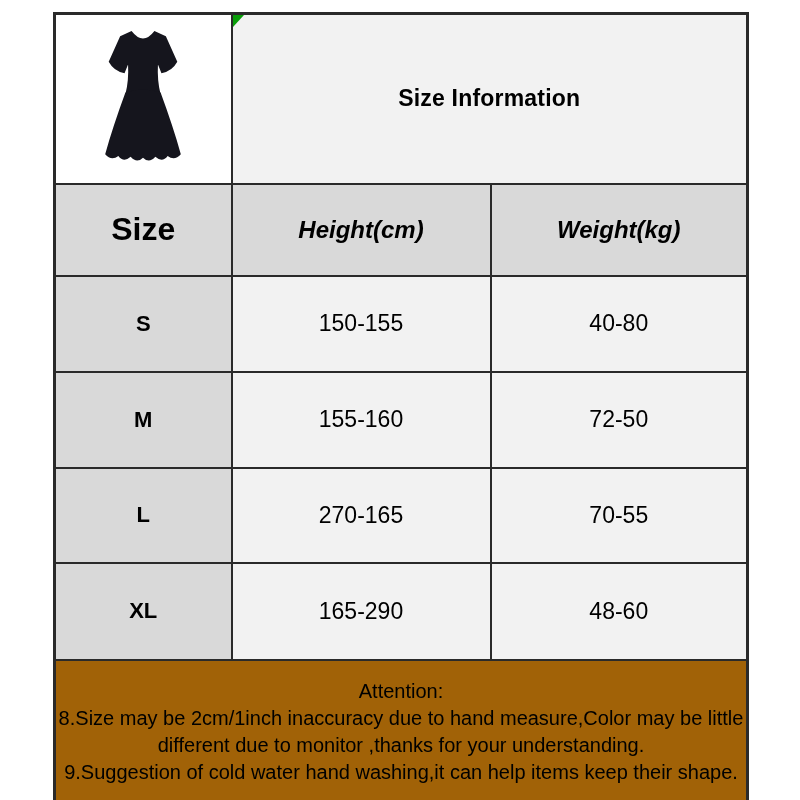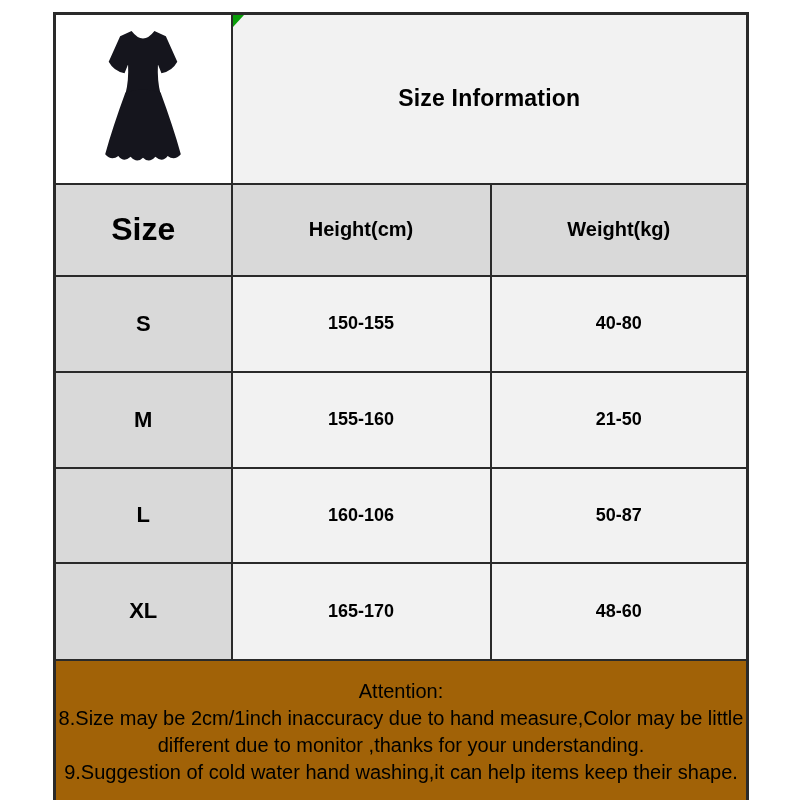--- a/index.html
+++ b/index.html
@@ -61,32 +61,33 @@
     border-top: 12px solid var(--marker-green, #0a9e0a);
     border-right: 11px solid transparent;
   }
   th.col-size {
     background: var(--header-gray, #d9d9d9);
     font-size: 32px;
     font-weight: bold;
   }
   th.col-sub {
     background: var(--header-gray, #d9d9d9);
-    font-size: 20px;
+    font-size: 24px;
     font-weight: bold;
+    font-style: italic;
   }
   td.size-label {
     background: var(--header-gray, #d9d9d9);
     font-size: 22px;
     font-weight: bold;
   }
   td.value-cell {
     background: var(--cell-gray, #f2f2f2);
-    font-size: 18px;
-    font-weight: bold;
+    font-size: 23px;
+    font-weight: normal;
   }
   td.attention-cell {
     background: #a16207;
     text-align: left;
     vertical-align: top;
     padding: 5px 8px;
     font-size: 20px;
     line-height: 27px;
   }
   .attention-cell p { margin: 0; }
@@ -129,30 +130,30 @@
         <th class="col-sub">Weight(kg)</th>
       </tr>
       <tr class="r-s">
         <td class="size-label">S</td>
         <td class="value-cell">150-155</td>
         <td class="value-cell">40-80</td>
       </tr>
       <tr class="r-m">
         <td class="size-label">M</td>
         <td class="value-cell">155-160</td>
-        <td class="value-cell">21-50</td>
+        <td class="value-cell">72-50</td>
       </tr>
       <tr class="r-l">
         <td class="size-label">L</td>
-        <td class="value-cell">160-106</td>
-        <td class="value-cell">50-87</td>
+        <td class="value-cell">270-165</td>
+        <td class="value-cell">70-55</td>
       </tr>
       <tr class="r-xl">
         <td class="size-label">XL</td>
-        <td class="value-cell">165-170</td>
+        <td class="value-cell">165-290</td>
         <td class="value-cell">48-60</td>
       </tr>
       <tr class="r-note">
         <td class="attention-cell" colspan="3">
           <p>Attention:</p>
           <p>8.Size may be 2cm/1inch inaccuracy due to hand measure,Color may be little different due to monitor ,thanks for your understanding.</p>
           <p>9.Suggestion of cold water hand washing,it can help items keep their shape.</p>
         </td>
       </tr>
     </tbody>

